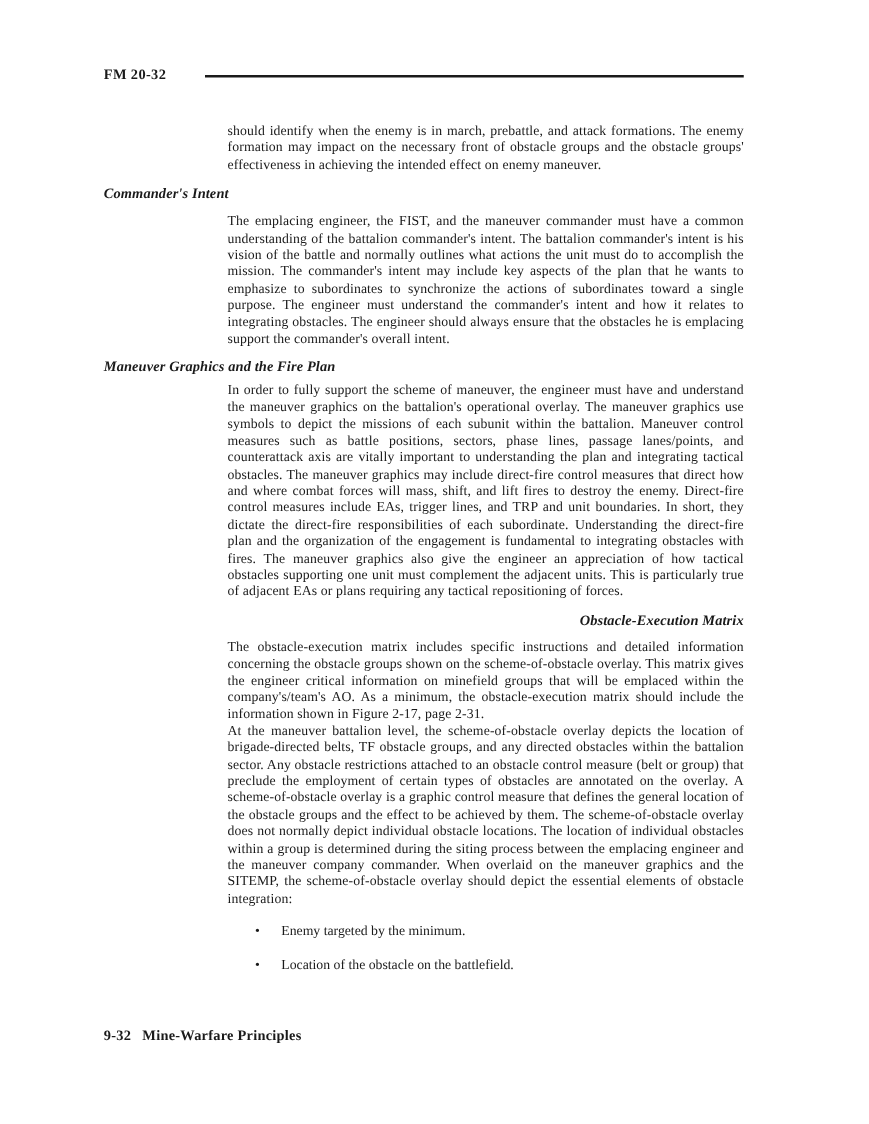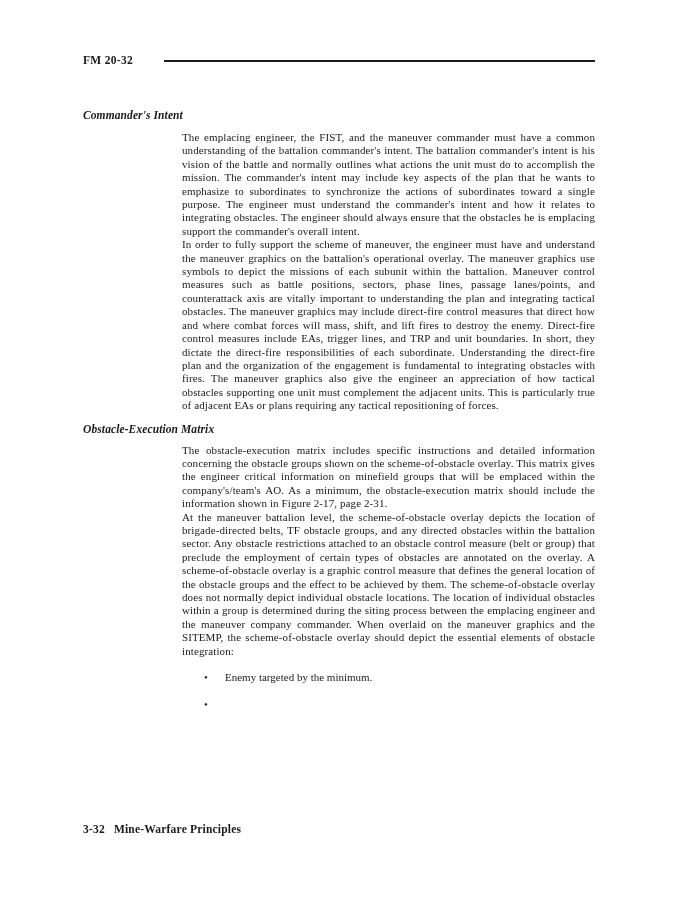--- a/index.html
+++ b/index.html
@@ -52,21 +52,21 @@
   }
   .section-heading {
     font-size: 11.5px;
     font-weight: bold;
     line-height: 14px;
     margin: 9px 0 9px 0;
     letter-spacing: 0.1px;
     font-style: italic;
   }
   .section-heading.h2 { margin: 9px 0 5px 0; }
-  .section-heading.h3 { margin: 9px 0 8px 0; }
+  .section-heading.h3 { margin: 9px 0 8px 0; text-align: right; }
   .section-heading.h4 { margin: 6px 0 5px 0; }
   .bullet-list {
     list-style: none;
     margin: 12px 0 0 0;
     padding: 0;
   }
   .bullet-item {
     display: flex;
     margin-left: 121px;
     margin-bottom: 13px;
@@ -93,40 +93,43 @@
 
 <div class="page">
 
   <header class="doc-header">
     <span class="doc-number">FM 20-32</span>
     <span class="header-rule"></span>
   </header>
 
   <main class="doc-body">
 
+    <p class="body-para">should identify when the enemy is in march, prebattle, and attack formations. The enemy formation may impact on the necessary front of obstacle groups and the obstacle groups' effectiveness in achieving the intended effect on enemy maneuver.</p>
 
     <h2 class="section-heading h1">Commander's Intent</h2>
     <p class="body-para">The emplacing engineer, the FIST, and the maneuver commander must have a common understanding of the battalion commander's intent. The battalion commander's intent is his vision of the battle and normally outlines what actions the unit must do to accomplish the mission. The commander's intent may include key aspects of the plan that he wants to emphasize to subordinates to synchronize the actions of subordinates toward a single purpose. The engineer must understand the commander's intent and how it relates to integrating obstacles. The engineer should always ensure that the obstacles he is emplacing support the commander's overall intent.</p>
 
+    <h2 class="section-heading h2">Maneuver Graphics and the Fire Plan</h2>
     <p class="body-para">In order to fully support the scheme of maneuver, the engineer must have and understand the maneuver graphics on the battalion's operational overlay. The maneuver graphics use symbols to depict the missions of each subunit within the battalion. Maneuver control measures such as battle positions, sectors, phase lines, passage lanes/points, and counterattack axis are vitally important to understanding the plan and integrating tactical obstacles. The maneuver graphics may include direct-fire control measures that direct how and where combat forces will mass, shift, and lift fires to destroy the enemy. Direct-fire control measures include EAs, trigger lines, and TRP and unit boundaries. In short, they dictate the direct-fire responsibilities of each subordinate. Understanding the direct-fire plan and the organization of the engagement is fundamental to integrating obstacles with fires. The maneuver graphics also give the engineer an appreciation of how tactical obstacles supporting one unit must complement the adjacent units. This is particularly true of adjacent EAs or plans requiring any tactical repositioning of forces.</p>
 
     <h2 class="section-heading h3">Obstacle-Execution Matrix</h2>
     <p class="body-para">The obstacle-execution matrix includes specific instructions and detailed information concerning the obstacle groups shown on the scheme-of-obstacle overlay. This matrix gives the engineer critical information on minefield groups that will be emplaced within the company's/team's AO. As a minimum, the obstacle-execution matrix should include the information shown in Figure 2-17, page 2-31.</p>
 
     <p class="body-para">At the maneuver battalion level, the scheme-of-obstacle overlay depicts the location of brigade-directed belts, TF obstacle groups, and any directed obstacles within the battalion sector. Any obstacle restrictions attached to an obstacle control measure (belt or group) that preclude the employment of certain types of obstacles are annotated on the overlay. A scheme-of-obstacle overlay is a graphic control measure that defines the general location of the obstacle groups and the effect to be achieved by them. The scheme-of-obstacle overlay does not normally depict individual obstacle locations. The location of individual obstacles within a group is determined during the siting process between the emplacing engineer and the maneuver company commander. When overlaid on the maneuver graphics and the SITEMP, the scheme-of-obstacle overlay should depict the essential elements of obstacle integration:</p>
 
     <ul class="bullet-list">
       <li class="bullet-item">
         <span class="bullet-glyph">•</span>
         <span class="bullet-text">Enemy targeted by the minimum.</span>
       </li>
       <li class="bullet-item">
         <span class="bullet-glyph">•</span>
+        <span class="bullet-text">Location of the obstacle on the battlefield.</span>
       </li>
     </ul>
 
   </main>
 
   <footer class="doc-footer">
-    <span>3-32</span><span class="footer-gap"></span><span>Mine-Warfare Principles</span>
+    <span>9-32</span><span class="footer-gap"></span><span>Mine-Warfare Principles</span>
   </footer>
 
 </div>
 
 </body></html>

